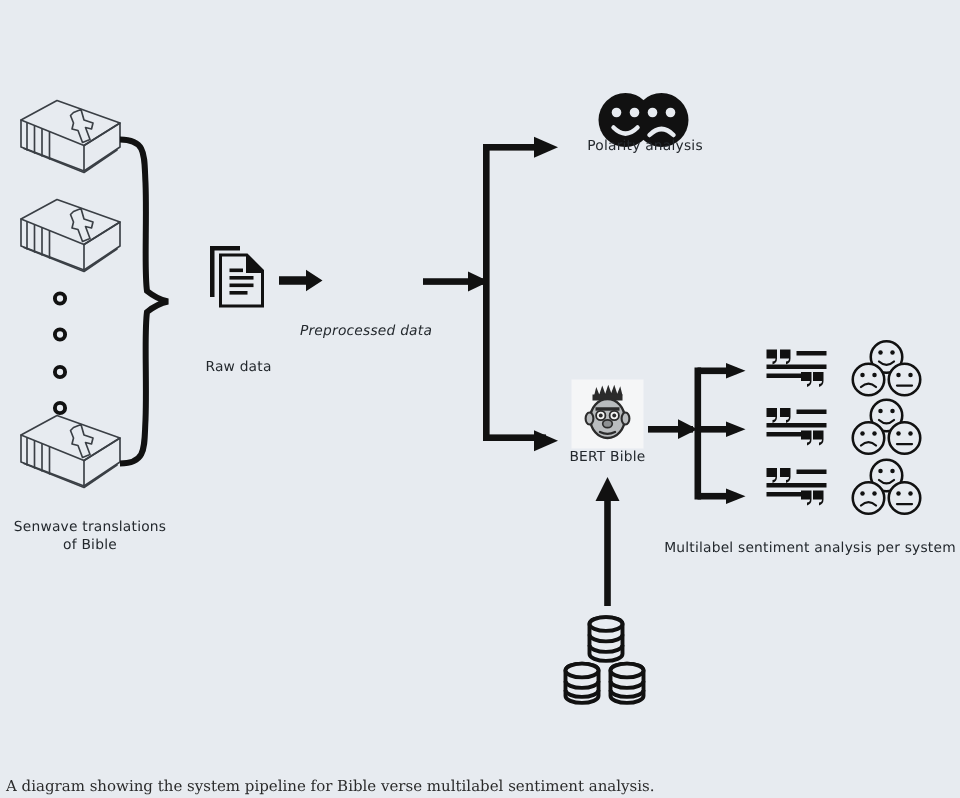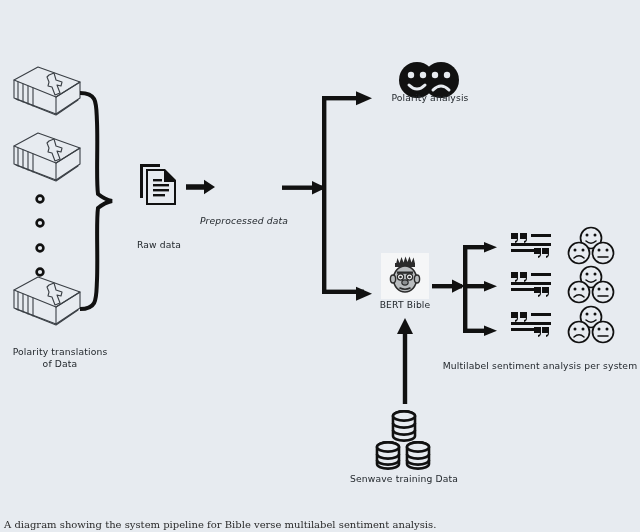--- a/index.html
+++ b/index.html
@@ -95,22 +95,22 @@
         <path d="M10 20 L10 38 M15 22 L15 40 M20 24 L20 42 M25 26 L25 44"></path>
         <path d="M8 37 L48 53 L70 38"></path>
       </g>
       <g class="thin">
         <path d="M41 13 L46 11 L48 18 L54 20 L53 24 L49 23 L52 31 L47 33 L44 25 L40 24 L41 20 L39 15 Z"></path>
       </g>
     </svg>
   </div>
 
   <div class="cap wrap" style="left:0px;top:346px;width:120px;">
-    <div>Polarity translations</div>
-    <div>of Data</div>
+    <div>Senwave translations</div>
+    <div>of Bible</div>
   </div>
 
   <div class="node" style="left:72px;top:88px;">
     <svg width="44" height="226" viewBox="0 0 44 226">
       <path class="stroke" stroke-width="4.4" stroke-linecap="round" d="M8 5 C26 5 24 16 25 34 C26 60 24 92 26 106
                C31 110 35 112 40 113
                C35 114 31 116 26 120
                C24 134 26 166 25 192 C24 210 26 221 8 221"></path>
     </svg>
   </div>
@@ -216,21 +216,20 @@
         <path d="M6 50 a11 4.6 0 0 0 22 0" fill="none"></path>
         <path d="M6 56 a11 4.6 0 0 0 22 0" fill="none"></path>
 
         <path d="M36 43 a11 4.6 0 1 1 22 0 v17 a11 4.6 0 1 1 -22 0 z"></path>
         <ellipse cx="47" cy="43" rx="11" ry="4.6"></ellipse>
         <path d="M36 50 a11 4.6 0 0 0 22 0" fill="none"></path>
         <path d="M36 56 a11 4.6 0 0 0 22 0" fill="none"></path>
       </g>
     </svg>
   </div>
-  <div class="cap" style="left:337px;top:473px;width:134px;">Senwave training Data</div>
 
   <div class="node" style="left:432px;top:240px;">
     <svg width="74" height="104" viewBox="0 0 74 104">
 
       <rect class="blk" x="0" y="44" width="30" height="4.4"></rect>
       <path class="blk" d="M20 39.5 l13 6.6 l-13 6.6 z"></path>
 
       <rect class="blk" x="31" y="5" width="4.4" height="88"></rect>
 
       <rect class="blk" x="33" y="5" width="26" height="4.4"></rect>

